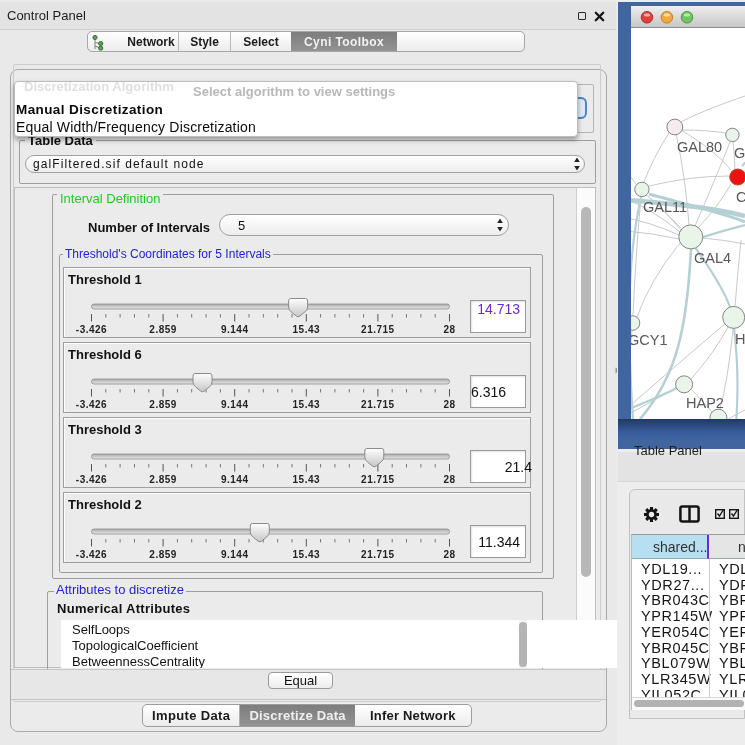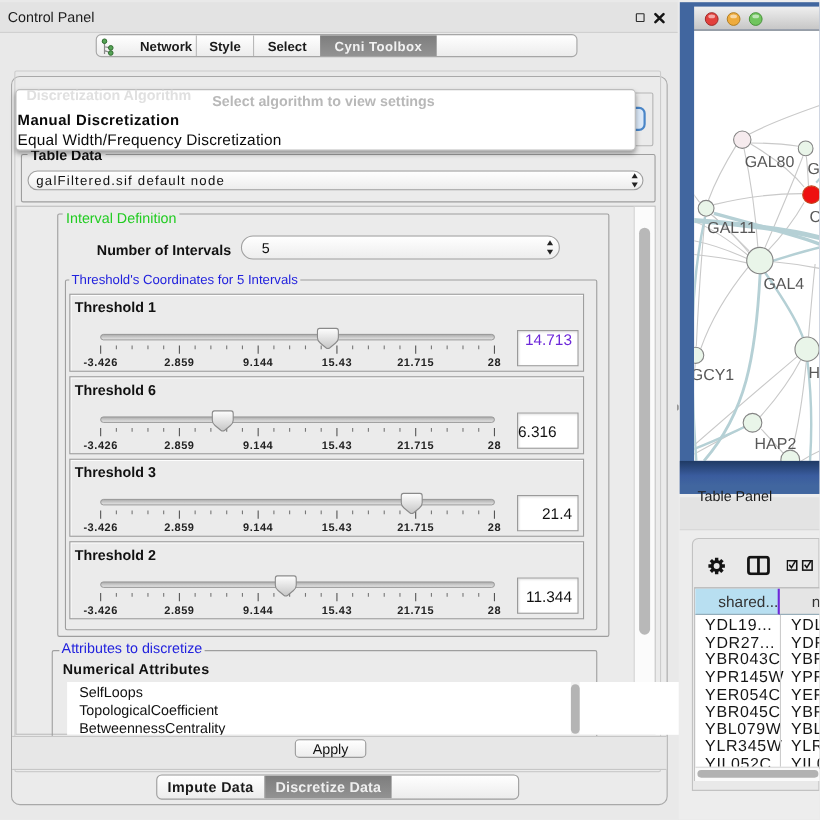--- a/index.html
+++ b/index.html
@@ -231,21 +231,21 @@
     <text x="100.1" y="66" text-anchor="middle" font-size="10" font-weight="bold" letter-spacing="0.5" fill="#222">2.859</text>
     <text x="171.7" y="66" text-anchor="middle" font-size="10" font-weight="bold" letter-spacing="0.5" fill="#222">9.144</text>
     <text x="243.3" y="66" text-anchor="middle" font-size="10" font-weight="bold" letter-spacing="0.5" fill="#222">15.43</text>
     <text x="314.9" y="66" text-anchor="middle" font-size="10" font-weight="bold" letter-spacing="0.5" fill="#222">21.715</text>
     <text x="386.5" y="66" text-anchor="middle" font-size="10" font-weight="bold" letter-spacing="0.5" fill="#222">28</text>
   <g transform="translate(311.3,39.5)">
       <path d="M -7.5,-8 L 7.5,-8 Q 9.5,-8 9.5,-5.5 L 9.5,0.5 Q 9.5,3.5 7,5.3 L 1.8,9.6 Q 0,11 -1.8,9.6 L -7,5.3 Q -9.5,3.5 -9.5,0.5 L -9.5,-5.5 Q -9.5,-8 -7.5,-8 Z" fill="url(#thumbgrad)" stroke="#8a8a8a" stroke-width="1"></path>
     </g>
 </svg>
 <div class="abs" style="left:470px;top:450px;width:56px;height:33px;background:#ffffff;border:1px solid #9a9a9a;box-shadow:inset 1px 1px 2px rgba(0,0,0,0.12);box-sizing:border-box;"></div>
-<div class="abs" style="left:470px;top:450px;width:50px;height:33px;display:flex;align-items:center;justify-content:flex-end;font-size:14px;color:#111;">21.4</div>
+<div class="abs" style="left:470px;top:450px;width:50px;height:33px;display:flex;align-items:center;justify-content:flex-end;font-size:14px;color:#111;padding-left:12px;">21.4</div>
 <div class="abs" style="left:62.5px;top:492px;width:468.5px;height:71px;background:#ebebeb;border:1px solid #9e9e9e;box-shadow:inset 1px 1px 0 #fdfdfd;box-sizing:border-box;"></div>
 <div class="abs" style="left:68px;top:497px;font-size:13px;font-weight:bold;color:#111;">Threshold 2</div>
 <svg class="abs" style="left:62.5px;top:492px;" width="468" height="71" viewBox="0 0 468 71">
   <defs>
       <linearGradient id="thumbgrad" x1="0" y1="0" x2="0" y2="1">
         <stop offset="0" stop-color="#fefefe"></stop>
         <stop offset="1" stop-color="#c6c6c6"></stop>
       </linearGradient>
     </defs>
   <rect x="28.5" y="37" width="358.0" height="5" rx="2.5" fill="url(#trackgrad492)" stroke="#8e8e8e" stroke-width="0.8"></rect>
@@ -300,26 +300,27 @@
 
 <div class="abs" style="left:61px;top:620px;width:562px;height:48px;background:#ffffff;overflow:hidden;">
   <div style="font-size:13px;color:#111;padding-left:11px;line-height:15.8px;padding-top:2px;">
     SelfLoops<br>TopologicalCoefficient<br>BetweennessCentrality</div>
 </div>
 <div class="abs" style="left:519px;top:620px;width:8px;height:48px;background:#f2f2f2;"></div>
 <div class="abs" style="left:519px;top:622px;width:8px;height:45px;background:#b4b4b4;border-radius:4px;"></div>
 
 <div class="abs" style="left:11px;top:669px;width:595px;height:31px;background:#e7e7e7;border-top:1px solid #c6c6c6;border-bottom:1px solid #c6c6c6;box-sizing:border-box;"></div>
 <div class="abs" style="left:268px;top:672px;width:65px;height:17px;background:linear-gradient(#ffffff,#ececec);
-     border:1px solid #9b9b9b;border-radius:4px;box-sizing:border-box;display:flex;align-items:center;justify-content:center;font-size:13px;color:#111;">Apply</div>
+     border:1px solid #9b9b9b;border-radius:4px;box-sizing:border-box;display:flex;align-items:center;justify-content:center;font-size:13px;color:#111;">Equal</div>
 
 <div class="abs" style="left:142px;top:704px;width:330px;height:23px;background:linear-gradient(#ffffff,#ececec);
      border:1px solid #9d9d9d;border-radius:5px;box-sizing:border-box;overflow:hidden;display:flex;">
   <div style="width:98px;display:flex;align-items:center;justify-content:center;border-right:1px solid #b0b0b0;box-sizing:border-box;font-size:13px;font-weight:bold;letter-spacing:0.35px;color:#1a1a1a;">Impute Data</div>
   <div style="width:115px;display:flex;align-items:center;justify-content:center;background:linear-gradient(#7d7d7d,#939393);font-size:13px;font-weight:bold;letter-spacing:0.2px;color:#efefef;">Discretize Data</div>
+  <div style="width:117px;display:flex;align-items:center;justify-content:center;font-size:13px;font-weight:bold;letter-spacing:0.2px;color:#1a1a1a;">Infer Network</div>
 </div>
 
 <svg class="abs" style="left:615px;top:367px;" width="5" height="7" viewBox="0 0 5 7">
   <path d="M0.5,0.5 L4.5,3.5 L0.5,6.5 Z" fill="#909090"></path>
 </svg>
 
 <div class="abs" style="left:14px;top:81px;width:564px;height:56px;background:#ffffff;border:1px solid #bcbcbc;
      border-radius:4px;box-shadow:0 3px 5px rgba(0,0,0,0.35);box-sizing:border-box;"></div>
 <div class="abs" style="left:24px;top:79px;font-size:13px;font-weight:bold;color:#e0e0e0;">Discretization Algorithm</div>
 <div class="abs" style="left:193px;top:84px;font-size:13px;font-weight:bold;color:#b8b8b8;">Select algorithm to view settings</div>

